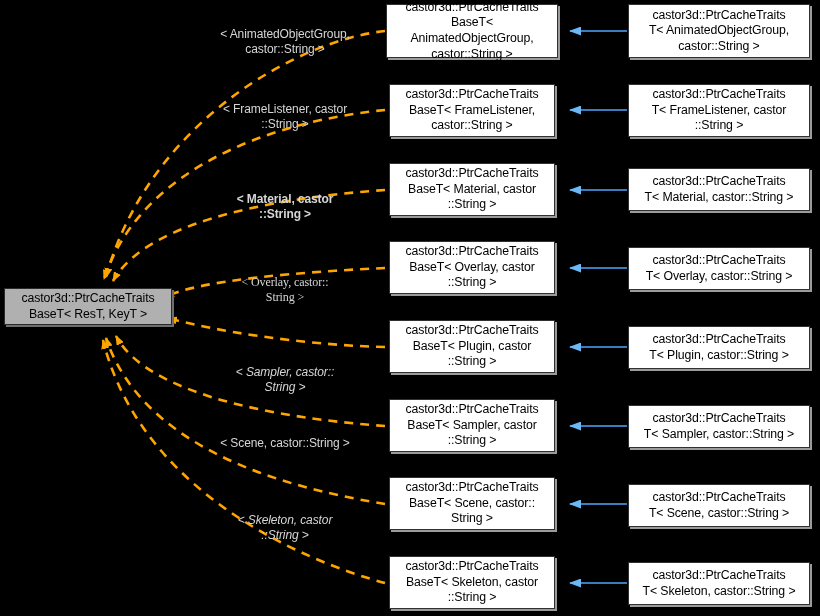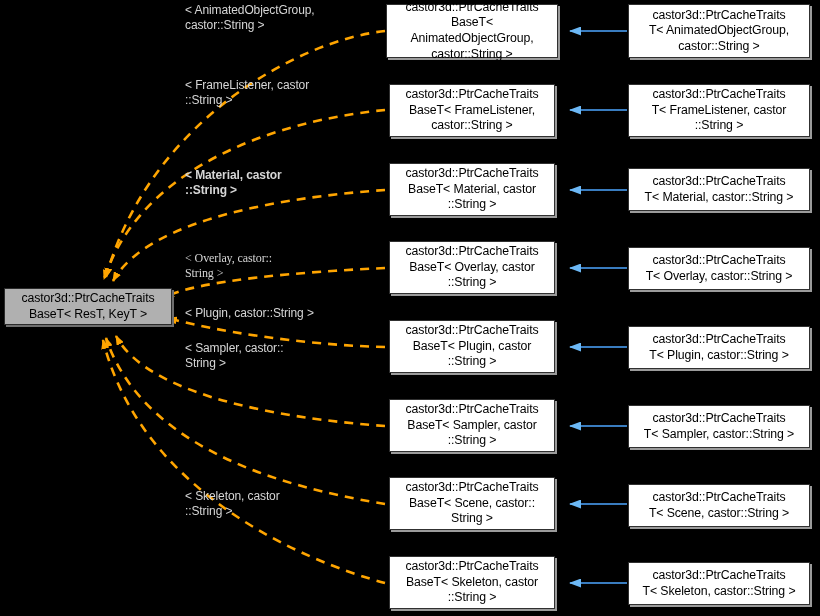--- a/index.html
+++ b/index.html
@@ -14,21 +14,21 @@
         box-shadow:2px 2px 0 0 #9b9b9b;
         display:flex;align-items:center;justify-content:center;
         text-align:center;color:#000;font-size:12.3px;line-height:15.6px;
         letter-spacing:-0.1px;}
   .node .txt{padding:0 4px;white-space:pre-line;}
 
   .node.root{background:#b0b0b0;border:1px solid #2a2a2a;
              box-shadow:2px 2px 0 0 #6e6e6e;color:#000;}
 
   .elabel{position:absolute;color:#d6d6d6;font-size:12px;line-height:15px;
-          text-align:left;white-space:pre-line;letter-spacing:-0.1px;}
+          text-align:center;white-space:pre-line;letter-spacing:-0.1px;margin-top:24px;}
 </style>
 </head>
 <body>
 
 <div id="canvas">
 
   <svg class="edges" viewBox="0 0 820 616" xmlns="http://www.w3.org/2000/svg">
     <defs>
       <marker id="oarrow" markerWidth="10" markerHeight="8" refX="9" refY="4" orient="auto" markerUnits="userSpaceOnUse">
         <path d="M0,0 L10,4 L0,8 z" fill="#ffa500"></path>
@@ -109,54 +109,54 @@
   <div class="node" style="left:389px;top:241px;width:166px;height:53px;">
     <span class="txt">castor3d::PtrCacheTraits
 BaseT&lt; Overlay, castor
 ::String &gt;</span>
   </div>
   <div class="node" style="left:628px;top:247px;width:182px;height:43px;">
     <span class="txt">castor3d::PtrCacheTraits
 T&lt; Overlay, castor::String &gt;</span>
   </div>
 
-  <div class="elabel" style="left:185px;top:306px;width:200px;">&lt; Plugin, castor::String &gt;</div>
   <div class="node" style="left:389px;top:320px;width:166px;height:53px;">
     <span class="txt">castor3d::PtrCacheTraits
 BaseT&lt; Plugin, castor
 ::String &gt;</span>
   </div>
   <div class="node" style="left:628px;top:326px;width:182px;height:43px;">
     <span class="txt">castor3d::PtrCacheTraits
 T&lt; Plugin, castor::String &gt;</span>
   </div>
 
-  <div class="elabel" style="left:185px;top:341px;width:200px;">&lt; Sampler, castor::
+  <div class="elabel" style="left:185px;top:341px;width:200px;font-style:italic;">&lt; Sampler, castor::
 String &gt;</div>
   <div class="node" style="left:389px;top:399px;width:166px;height:53px;">
     <span class="txt">castor3d::PtrCacheTraits
 BaseT&lt; Sampler, castor
 ::String &gt;</span>
   </div>
   <div class="node" style="left:628px;top:405px;width:182px;height:43px;">
     <span class="txt">castor3d::PtrCacheTraits
 T&lt; Sampler, castor::String &gt;</span>
   </div>
 
+  <div class="elabel" style="left:185px;top:412px;width:200px;">&lt; Scene, castor::String &gt;</div>
   <div class="node" style="left:389px;top:477px;width:166px;height:53px;">
     <span class="txt">castor3d::PtrCacheTraits
 BaseT&lt; Scene, castor::
 String &gt;</span>
   </div>
   <div class="node" style="left:628px;top:484px;width:182px;height:43px;">
     <span class="txt">castor3d::PtrCacheTraits
 T&lt; Scene, castor::String &gt;</span>
   </div>
 
-  <div class="elabel" style="left:185px;top:489px;width:200px;">&lt; Skeleton, castor
+  <div class="elabel" style="left:185px;top:489px;width:200px;font-style:italic;">&lt; Skeleton, castor
 ::String &gt;</div>
   <div class="node" style="left:389px;top:556px;width:166px;height:53px;">
     <span class="txt">castor3d::PtrCacheTraits
 BaseT&lt; Skeleton, castor
 ::String &gt;</span>
   </div>
   <div class="node" style="left:628px;top:562px;width:182px;height:43px;">
     <span class="txt">castor3d::PtrCacheTraits
 T&lt; Skeleton, castor::String &gt;</span>
   </div>

